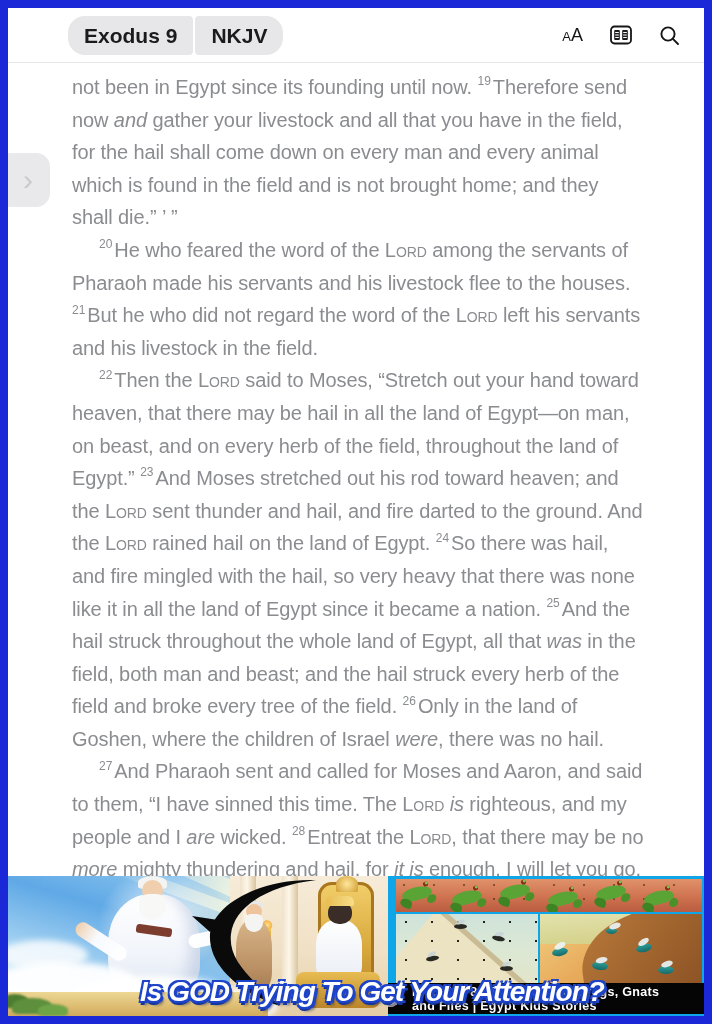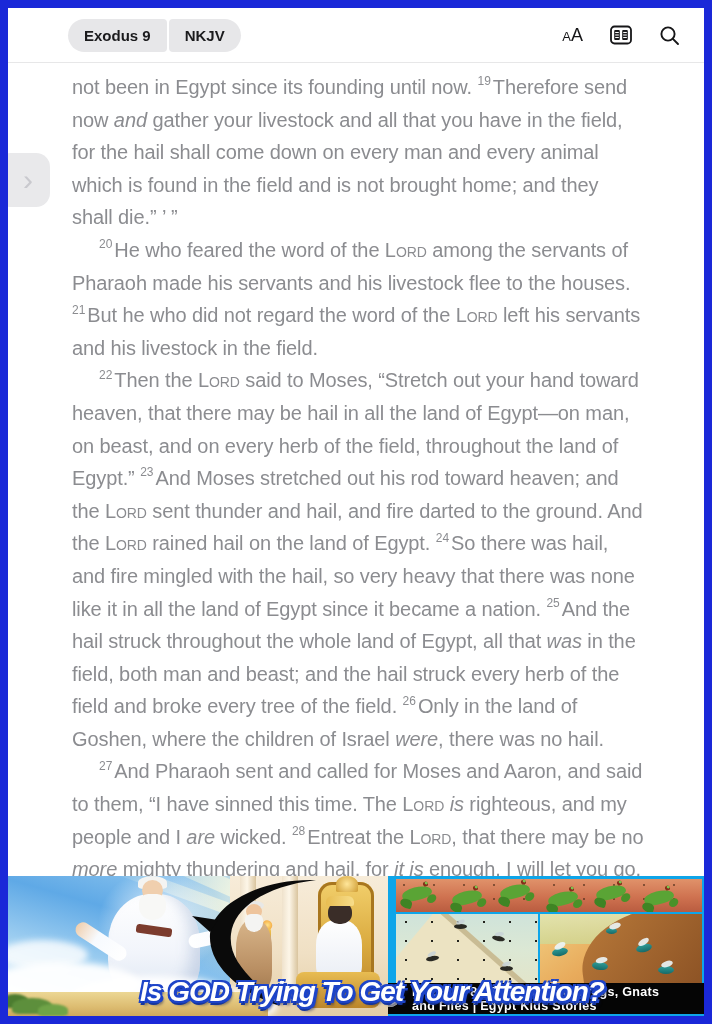--- a/index.html
+++ b/index.html
@@ -21,21 +21,21 @@
   
   .header {
     height:54px; flex:0 0 54px;
     display:flex; align-items:center;
     padding:0 24px 0 60px;
     background:#fff;
   }
   .pill-group { display:flex; gap:2px; }
   .pill {
     background:#e7e7e9; color:#1b1b1d;
-    font-size:15px; font-weight:700;
+    font-size:21px; font-weight:700;
     padding:9px 16px; line-height:1;
     cursor:pointer; white-space:nowrap;
   }
   .pill.first { border-radius:17px 4px 4px 17px; }
   .pill.last  { border-radius:4px 17px 17px 4px; }
   .header-spacer { flex:1; }
   .header-icons { display:flex; align-items:center; gap:27px; }
   .icon-aa { display:flex; align-items:baseline; color:#161618; font-weight:500; cursor:pointer; }
   .icon-aa .a-small { font-size:13px; }
   .icon-aa .a-big   { font-size:18px; }

